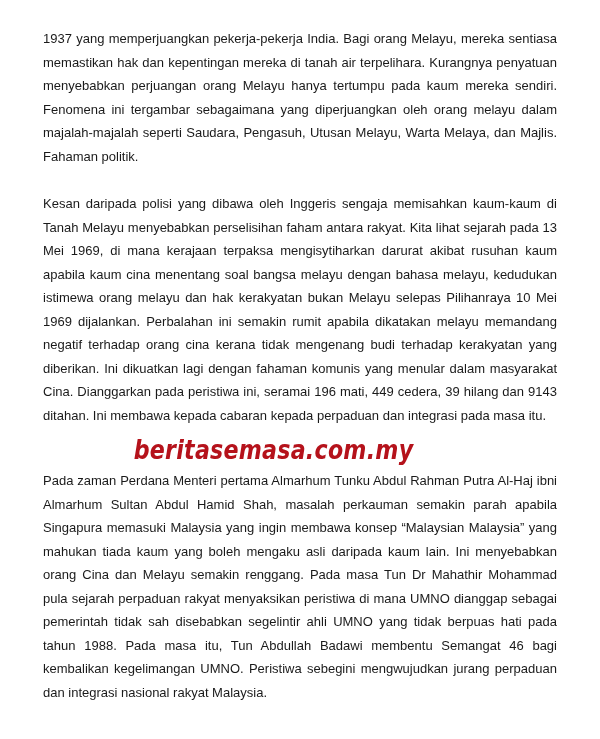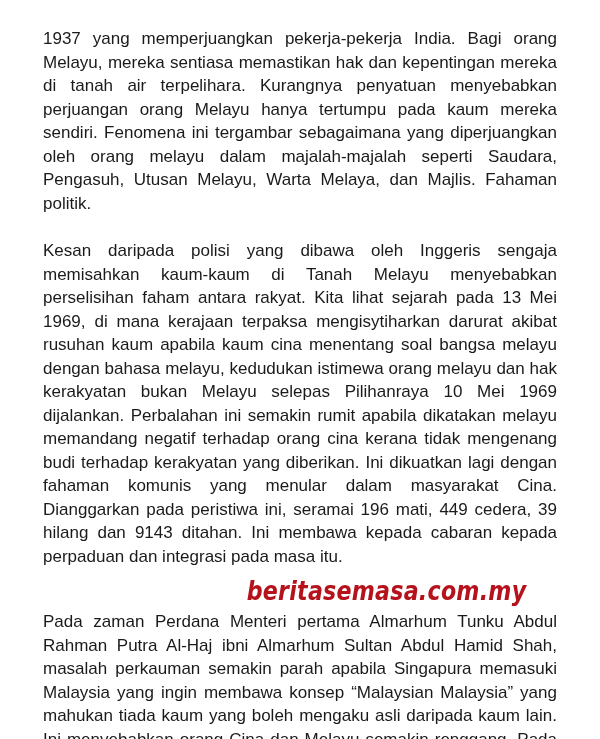--- a/index.html
+++ b/index.html
@@ -16,29 +16,29 @@
       color: #1a1a1a;
     }
     .page {
       position: absolute;
       left: 43px;
       top: 27px;
       width: 514px;
     }
     .para {
       margin: 0;
-      font-size: 17px;
+      font-size: 13px;
       line-height: 23.5px;
       text-align: justify;
       text-align-last: left;
     }
     .para-1 { }
     .para-2 { margin-top: 24px; }
     .watermark {
-      text-align: right;
+      text-align: left;
       margin: 6px 0 2px 0;
       padding-left: 0;
       height: 34px;
       line-height: 34px;
     }
     .watermark span {
       display: inline-block;
       font-family: "DejaVu Sans", sans-serif;
       font-weight: bold;
       font-style: italic;

